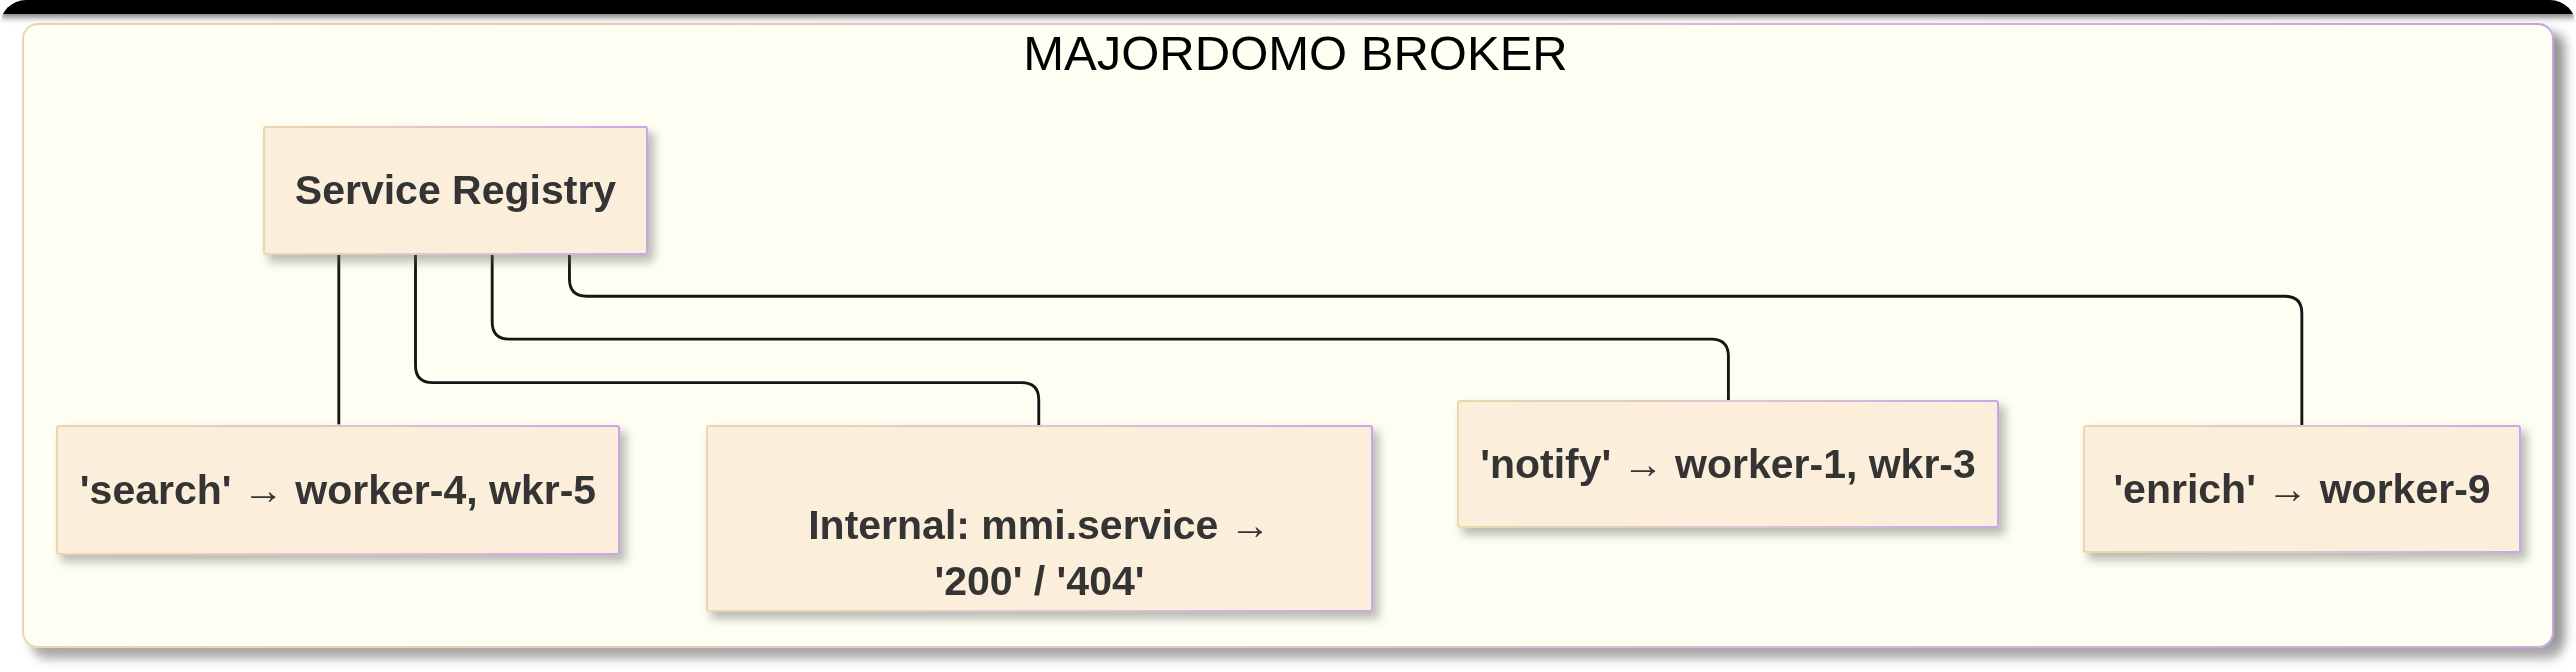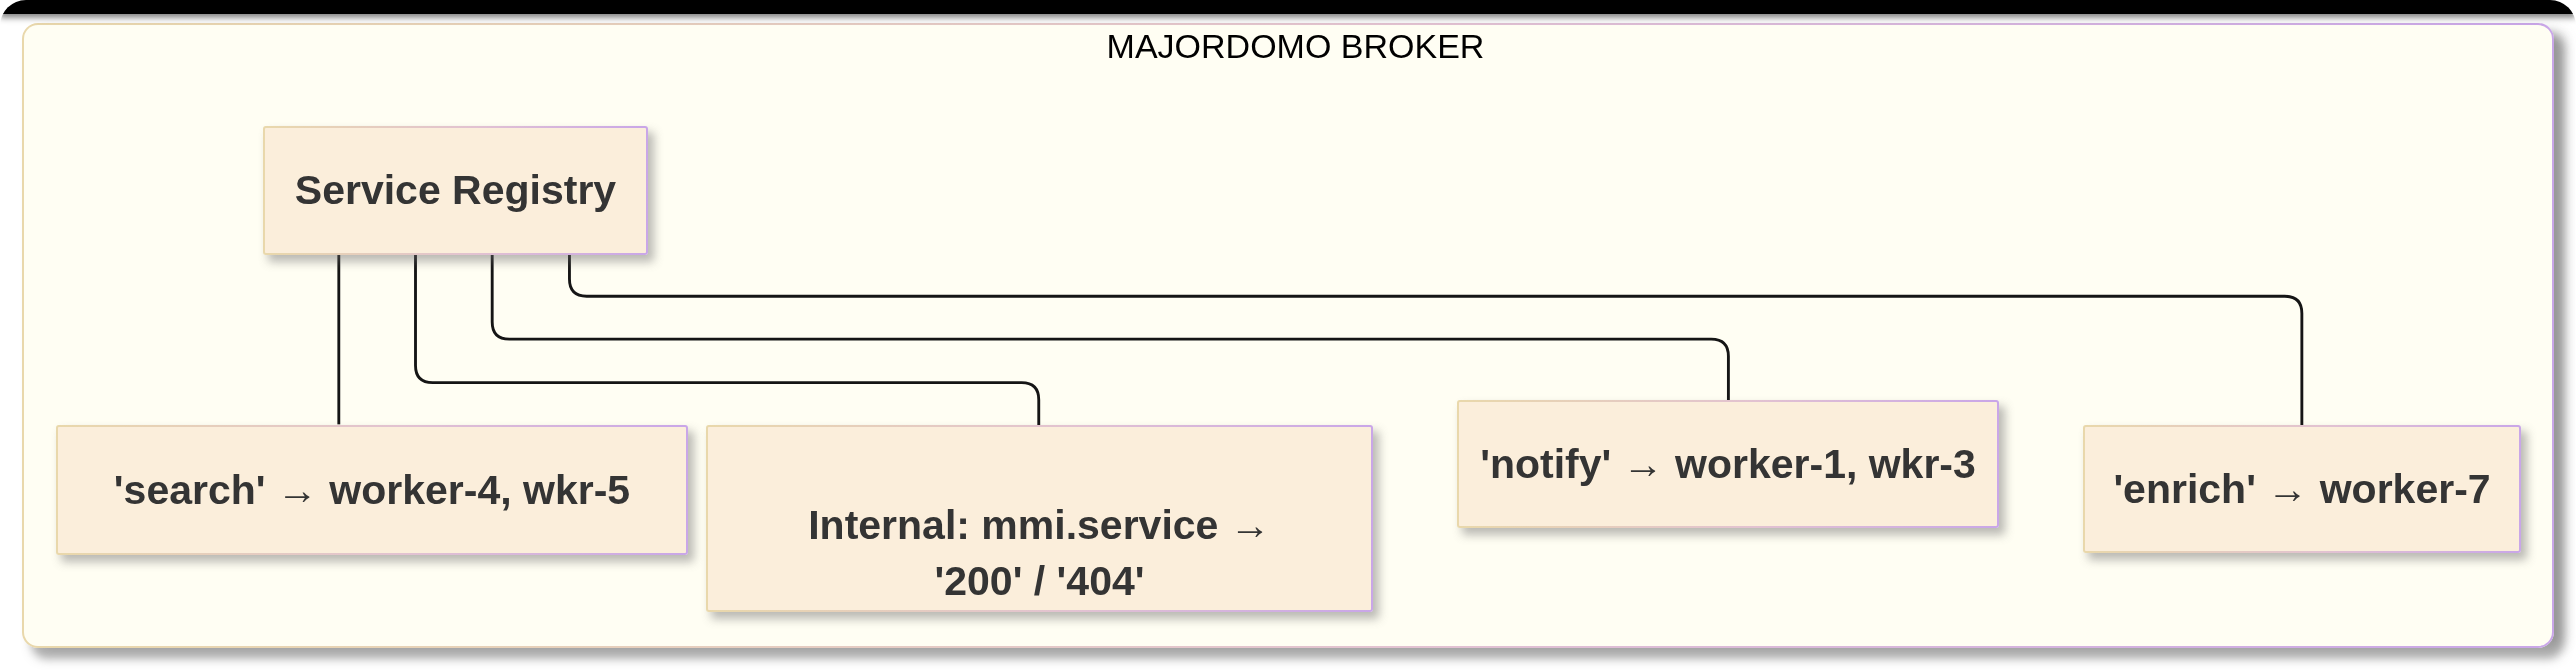--- a/index.html
+++ b/index.html
@@ -42,21 +42,21 @@
       9.2px 10.3px 9.2px rgba(95,95,95,0.50),
       16px 3.4px 11.4px -5.7px rgba(120,120,120,0.35);
     z-index: 1;
   }
 
   .diagram-title {
     position: absolute;
     left: 15px; right: 0;
     top: 29px;
     text-align: center;
-    font-size: 34px;
+    font-size: 49px;
     line-height: 1;
     letter-spacing: 0px;
     color: var(--title-text, #000000);
     z-index: 4;
   }
 
   .edges-svg {
     position: absolute;
     left: 0; top: 0;
     width: 2576px; height: 672px;
@@ -85,21 +85,21 @@
     box-shadow: 5.2px 6.3px 9.2px rgba(105,105,105,0.45);
     color: var(--node-text, #343434);
     font-size: 41px;
     line-height: 1.38;
     z-index: 3;
     font-weight: bold;
   }
   .node-label { display: inline-block; padding: 0 10.3px; }
 
   .node--service-registry { left: 263px;  top: 126px; width: 385px;  height: 129px; }
-  .node--search           { left: 56px;   top: 425px; width: 632px;  height: 130px; }
+  .node--search           { left: 56px;   top: 425px; width: 564px;  height: 130px; }
   .node--mmi              { left: 706px; top: 425px; width: 667px; height: 187px; align-items: flex-end; }
   .node--mmi .node-label  { max-width: 572px; }
   .node--notify           { left: 1457px; top: 400px; width: 542px;  height: 128px; }
   .node--enrich           { left: 2083px; top: 425px; width: 438px;  height: 128px; }
 </style>
 </head>
 <body>
 
 <div class="viewport">
 
@@ -126,17 +126,17 @@
 
   <div class="node node--mmi">
     <span class="node-label">Internal: mmi.service → '200' / '404'</span>
   </div>
 
   <div class="node node--notify">
     <span class="node-label">'notify' → worker-1, wkr-3</span>
   </div>
 
   <div class="node node--enrich">
-    <span class="node-label">'enrich' → worker-7</span>
+    <span class="node-label">'enrich' → worker-9</span>
   </div>
 
 </div>
 
 
 </body></html>

